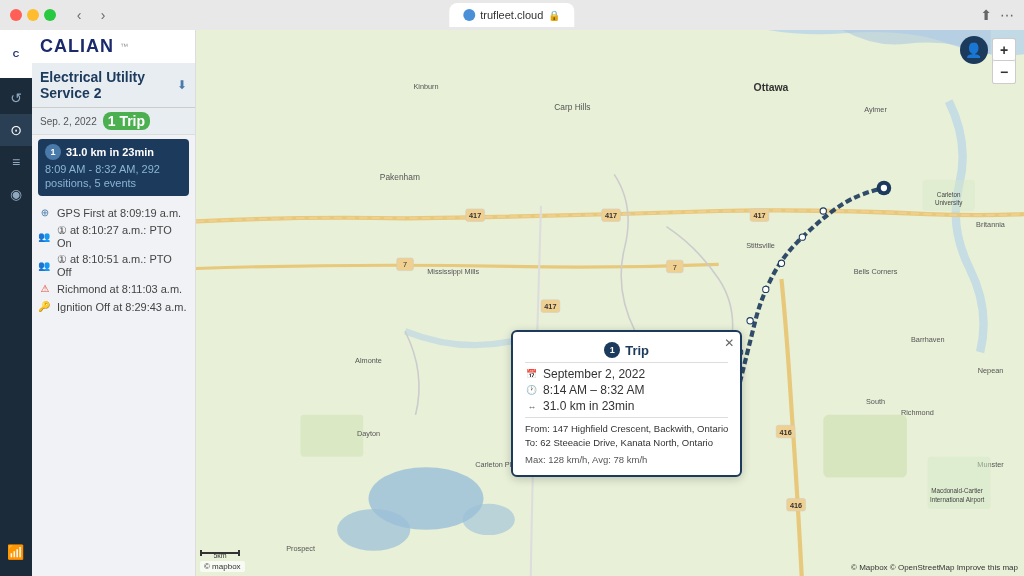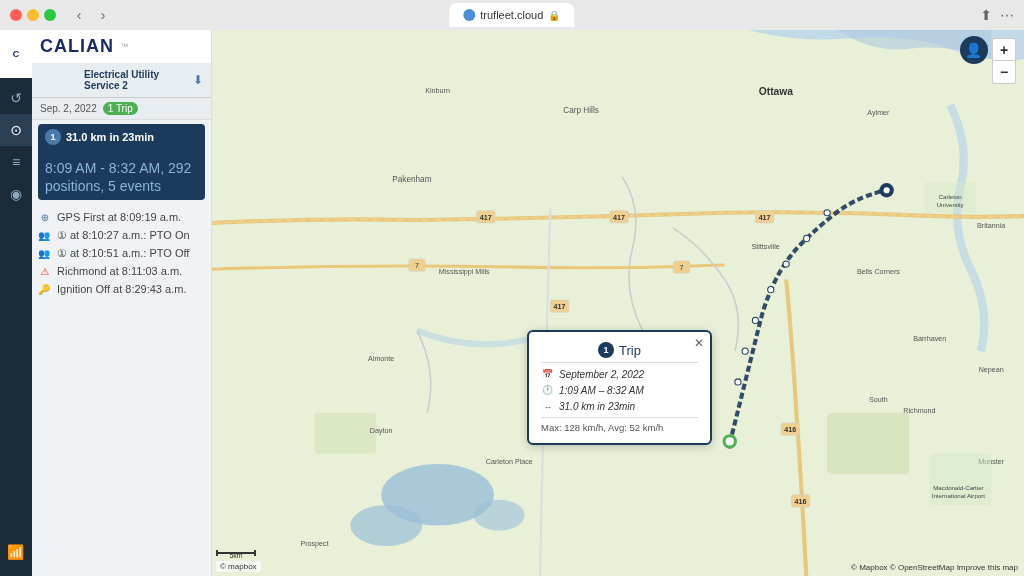--- a/index.html
+++ b/index.html
@@ -62,21 +62,21 @@
       align-items: center;
       justify-content: center;
       color: #8fa8bf;
       cursor: pointer;
       font-size: 14px;
     }
     .nav-icon-btn.active { color: white; background: #2a3f54; }
 
     
     .side-panel {
-      width: 180px;
+      width: 164px;
       background: #f0f2f5;
       display: flex;
       flex-direction: column;
       border-right: 1px solid #ddd;
       z-index: 5;
       overflow: hidden;
     }
     .panel-header {
       background: #1c3a5c;
       padding: 10px 10px;
@@ -121,24 +121,23 @@
     .vehicle-selector {
       padding: 6px 8px;
       background: #e8edf2;
       border-bottom: 1px solid #ccc;
       display: flex;
       align-items: center;
       justify-content: space-between;
       cursor: pointer;
     }
     .vehicle-name {
-      font-size: 10px;
+      font-size: 14px;
       font-weight: 600;
       color: #1c3a5c;
-      margin-left: 44px;
     }
     .vehicle-download {
       color: #4a7aaa;
       font-size: 12px;
     }
 
     
     .date-row {
       padding: 4px 8px;
       display: flex;
@@ -147,24 +146,24 @@
       background: #e8edf2;
       border-bottom: 1px solid #ddd;
     }
     .date-text {
       font-size: 10px;
       color: #555;
     }
     .trip-badge {
       background: #4caf50;
       color: white;
-      font-size: 10px;
+      font-size: 14px;
       padding: 1px 5px;
       border-radius: 8px;
-      font-weight: 400;
+      font-weight: 700;
     }
 
     
     .trip-item {
       background: #1c3a5c;
       margin: 4px 6px;
       border-radius: 4px;
       padding: 5px 7px;
       cursor: pointer;
     }
@@ -186,22 +185,22 @@
       font-weight: bold;
       flex-shrink: 0;
     }
     .trip-distance {
       color: white;
       font-size: 11px;
       font-weight: 600;
     }
     .trip-meta {
       color: #8ab4d4;
-      font-size: 14px;
-      margin-top: 14px;
+      font-size: 11px;
+      margin-top: 2px;
       line-height: 1.3;
     }
 
     
     .event-list {
       padding: 4px 6px;
     }
     .event-item {
       display: flex;
       align-items: center;
@@ -325,21 +324,21 @@
       height: 16px;
       border-radius: 50%;
       font-size: 9px;
       display: flex;
       align-items: center;
       justify-content: center;
       font-weight: bold;
     }
     .popup-title-text {
       font-size: 13px;
-      font-weight: normal;
+      font-weight: bold;
       color: #1c3a5c;
     }
     .popup-close {
       position: absolute;
       top: 4px;
       right: 6px;
       color: #666;
       cursor: pointer;
       font-size: 12px;
     }
@@ -358,23 +357,22 @@
       width: 14px;
       height: 14px;
       display: flex;
       align-items: center;
       justify-content: center;
       font-size: 9px;
       color: #666;
       flex-shrink: 0;
     }
     .popup-text {
-      font-size: 10px;
+      font-size: 12px;
       color: #333;
-      font-style: italic;
     }
     .popup-from-to {
       font-size: 9.5px;
       color: #333;
       margin-top: 4px;
       line-height: 1.5;
     }
     .popup-speed {
       font-size: 9.5px;
       color: #555;
@@ -628,28 +626,32 @@
         <div class="popup-trip-badge">1</div>
         <span class="popup-title-text">Trip</span>
       </div>
       <hr class="popup-separator">
       <div class="popup-info-row">
         <span class="popup-icon">📅</span>
         <span class="popup-text">September 2, 2022</span>
       </div>
       <div class="popup-info-row">
         <span class="popup-icon">🕐</span>
-        <span class="popup-text">1:09 AM – 8:32 AM</span>
+        <span class="popup-text">8:14 AM – 8:32 AM</span>
       </div>
       <div class="popup-info-row">
         <span class="popup-icon">↔</span>
         <span class="popup-text">31.0 km in 23min</span>
       </div>
       <hr class="popup-separator">
-      <div class="popup-speed">Max: 128 km/h, Avg: 52 km/h</div>
+      <div class="popup-from-to">
+        <div>From: 147 Highfield Crescent, Backwith, Ontario</div>
+        <div>To: 62 Steeacie Drive, Kanata North, Ontario</div>
+      </div>
+      <div class="popup-speed">Max: 128 km/h, Avg: 78 km/h</div>
     </div>
 
     <div class="map-attribution">© Mapbox © OpenStreetMap  Improve this map</div>
     <div class="mapbox-logo">© mapbox</div>
 
     <div class="scale-bar">
       <svg width="45" height="12">
         <rect x="0" y="6" width="40" height="2" fill="#333"></rect>
         <rect x="0" y="4" width="2" height="6" fill="#333"></rect>
         <rect x="38" y="4" width="2" height="6" fill="#333"></rect>

